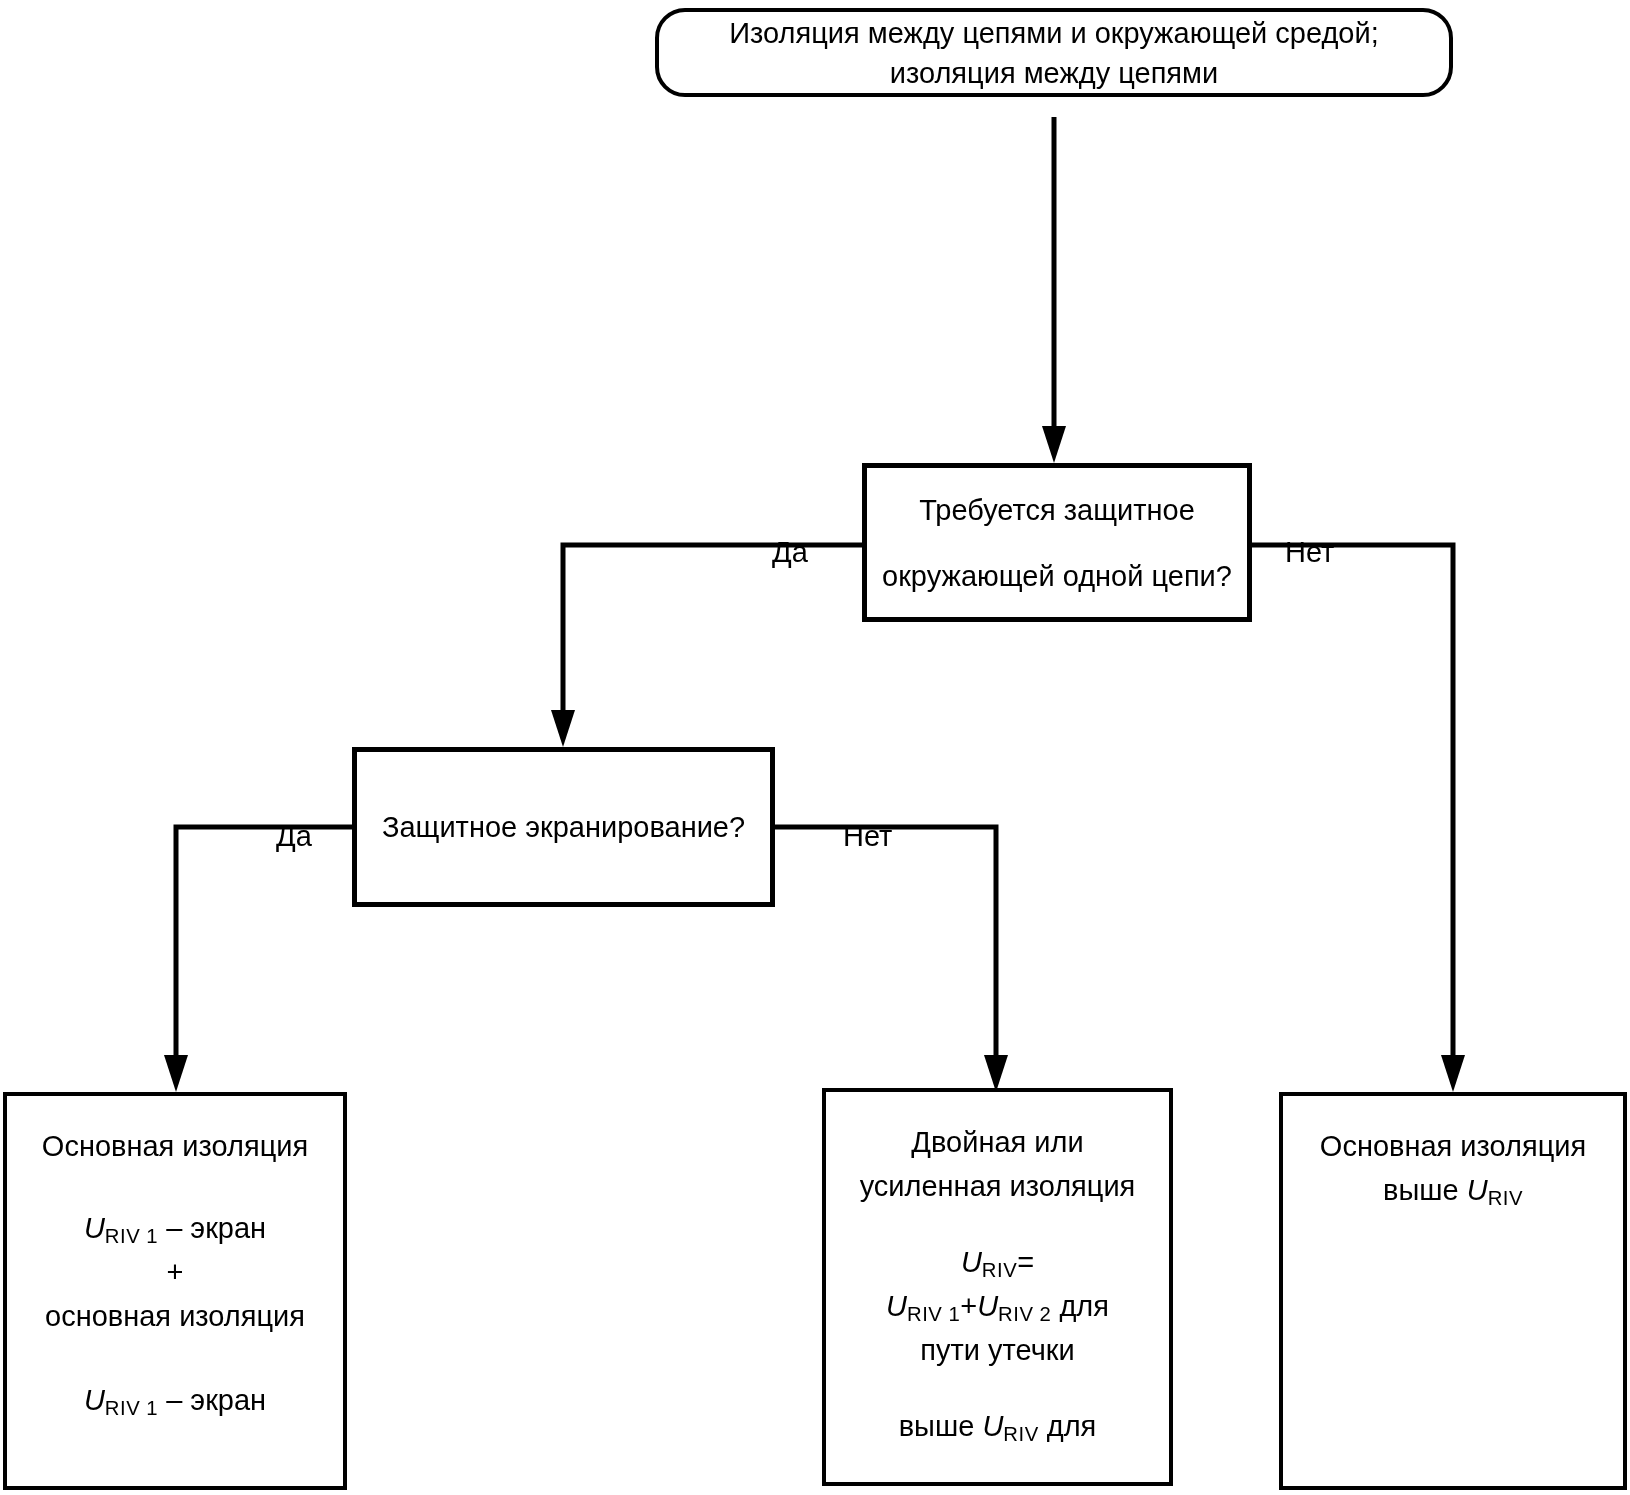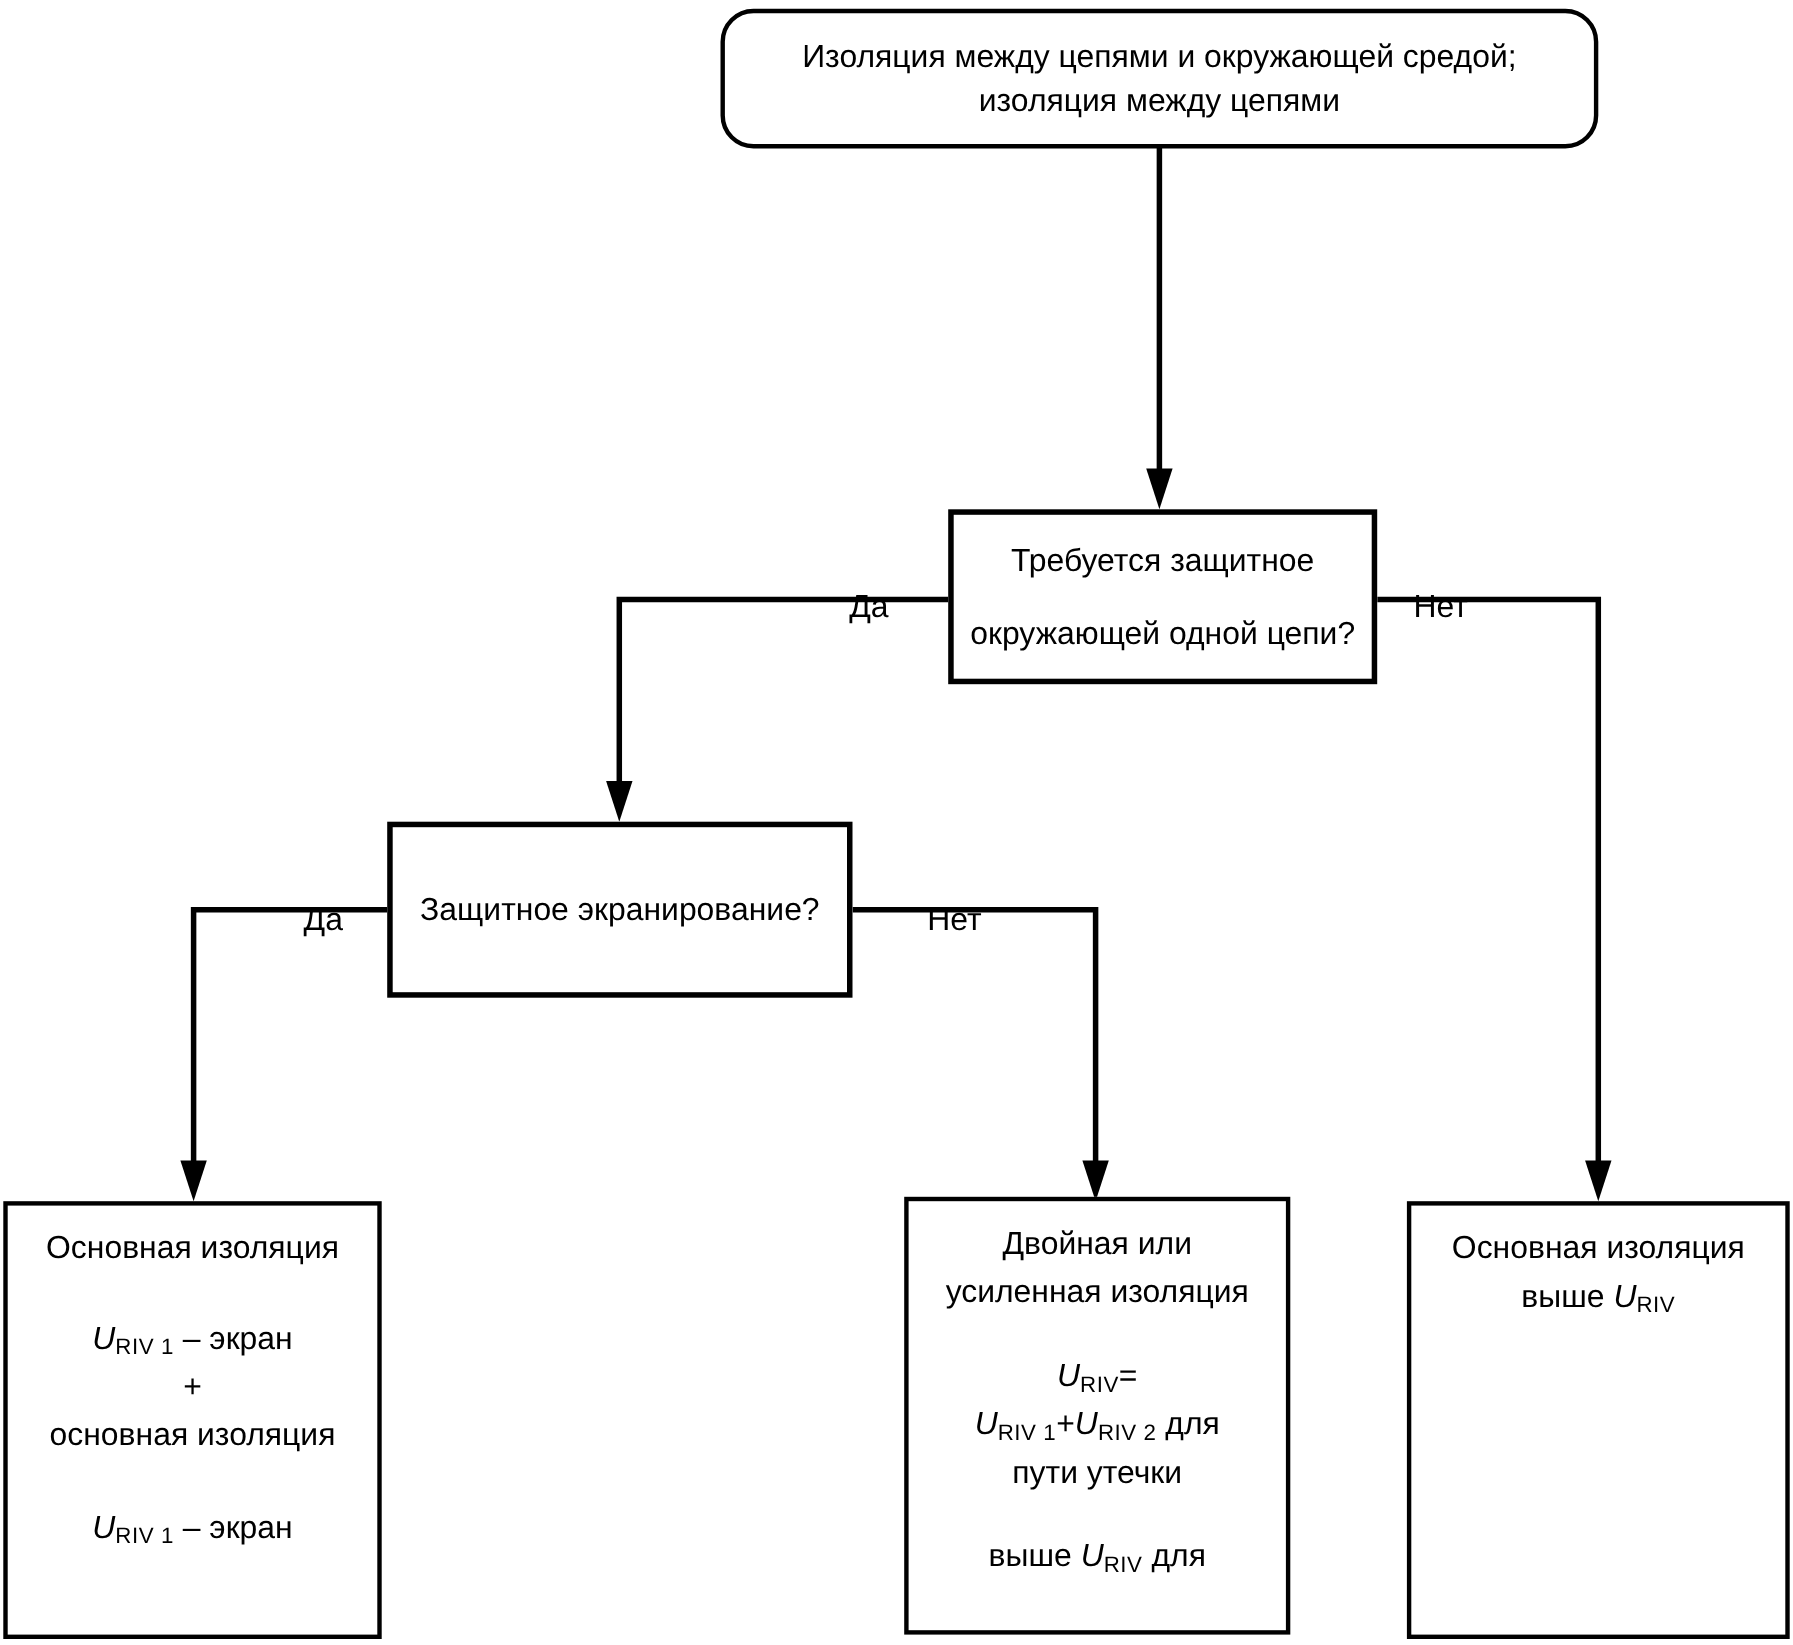--- a/index.html
+++ b/index.html
@@ -23,21 +23,21 @@
     line-height:40px;
   }
   .node.centered{
     display:flex;
     flex-direction:column;
     justify-content:center;
   }
   .node.rounded{border-radius:30px;border-width:4px;}
   .node.result{
     border-width:4px;
-    padding-top:17px;
+    padding-top:28px;
     line-height:44px;
   }
   .bln{line-height:44px;white-space:nowrap;}
   .sp32{height:32px;}
   .sp38{height:38px;}
   .sp40{height:40px;}
   .branch-label{
     position:absolute;
     font-size:29px;
     line-height:30px;
@@ -67,21 +67,21 @@
     </g>
     <g fill="#000000" stroke="none">
       <polygon points="1042,426 1066,426 1054,463"></polygon>
       <polygon points="551,710 575,710 563,747"></polygon>
       <polygon points="1441,1055 1465,1055 1453,1092"></polygon>
       <polygon points="164,1055 188,1055 176,1092"></polygon>
       <polygon points="984,1055 1008,1055 996,1092"></polygon>
     </g>
   </svg>
 
-  <div class="node rounded centered" style="left:655px;top:8px;width:798px;height:127px;">
+  <div class="node rounded centered" style="left:655px;top:8px;width:798px;height:89px;">
     <div>Изоляция между цепями и окружающей средой;</div>
     <div>изоляция между цепями</div>
   </div>
 
   <div class="node centered" style="left:862px;top:463px;width:390px;height:159px;gap:26px;">
     <div>Требуется защитное</div>
     <div>окружающей одной цепи?</div>
   </div>
   <div class="branch-label" style="left:772px;top:497px;">Да</div>
   <div class="branch-label" style="left:1285px;top:497px;">Нет</div>

